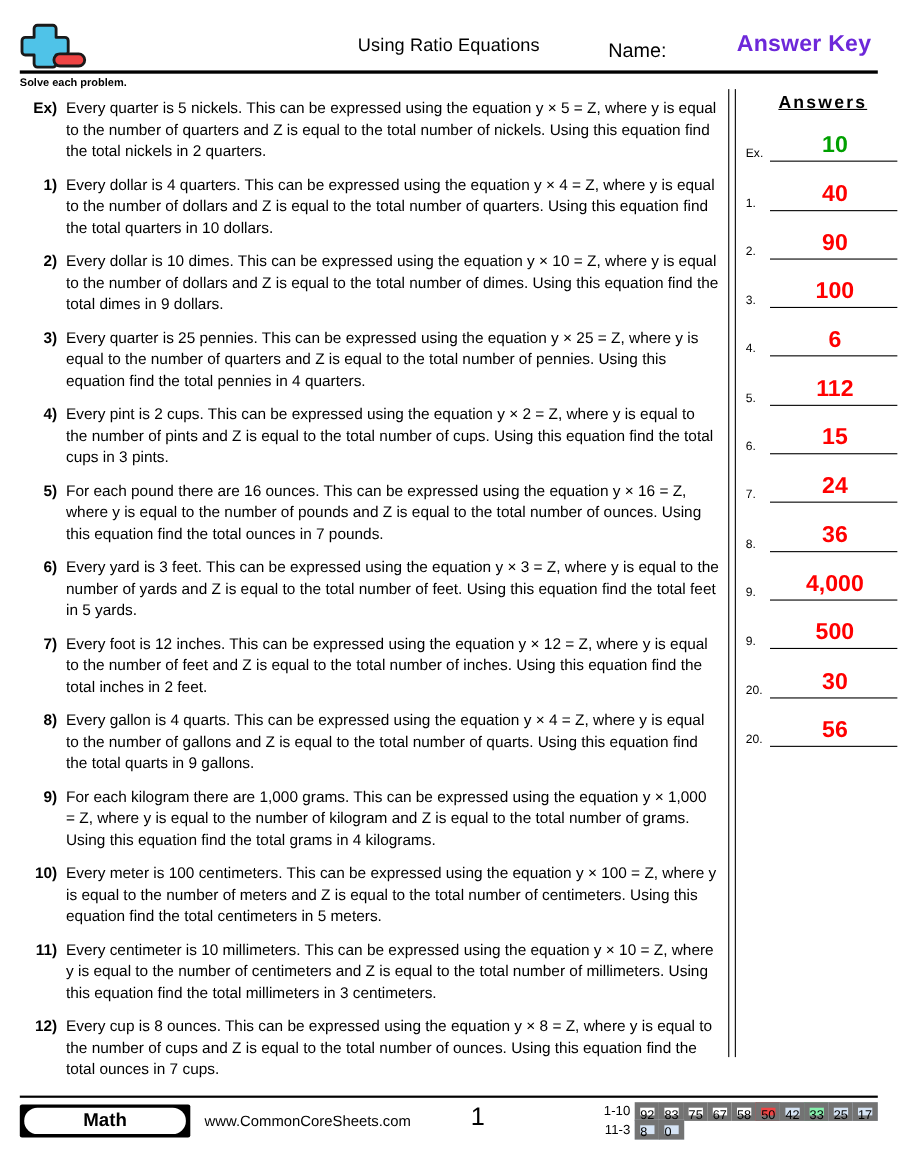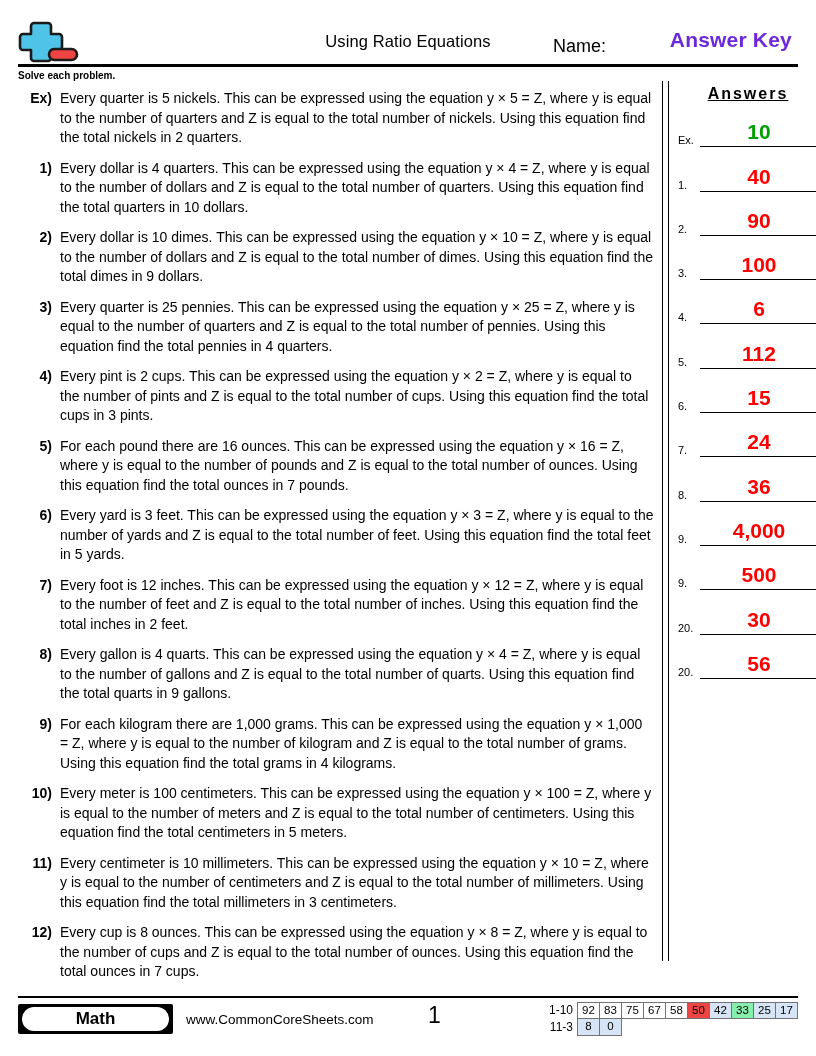--- a/index.html
+++ b/index.html
@@ -227,23 +227,22 @@
   }
   .scale-rowlabel {
     width: 48px;
     text-align: right;
     padding-right: 5px;
     font-size: 12px;
     line-height: 17px;
   }
   .scale-cell {
     width: 23px;
-    border: 1px solid #737373;
+    border: 5px solid #737373;
     margin-left: -1px;
-    text-align: center;
     font-size: 11.5px;
     line-height: 15px;
     background: #ffffff;
     box-sizing: border-box;
   }
   .scale-cell.hl {
     background: #d6e4f5;
   }
   .scale-row + .scale-row .scale-cell {
     margin-top: -1px;

